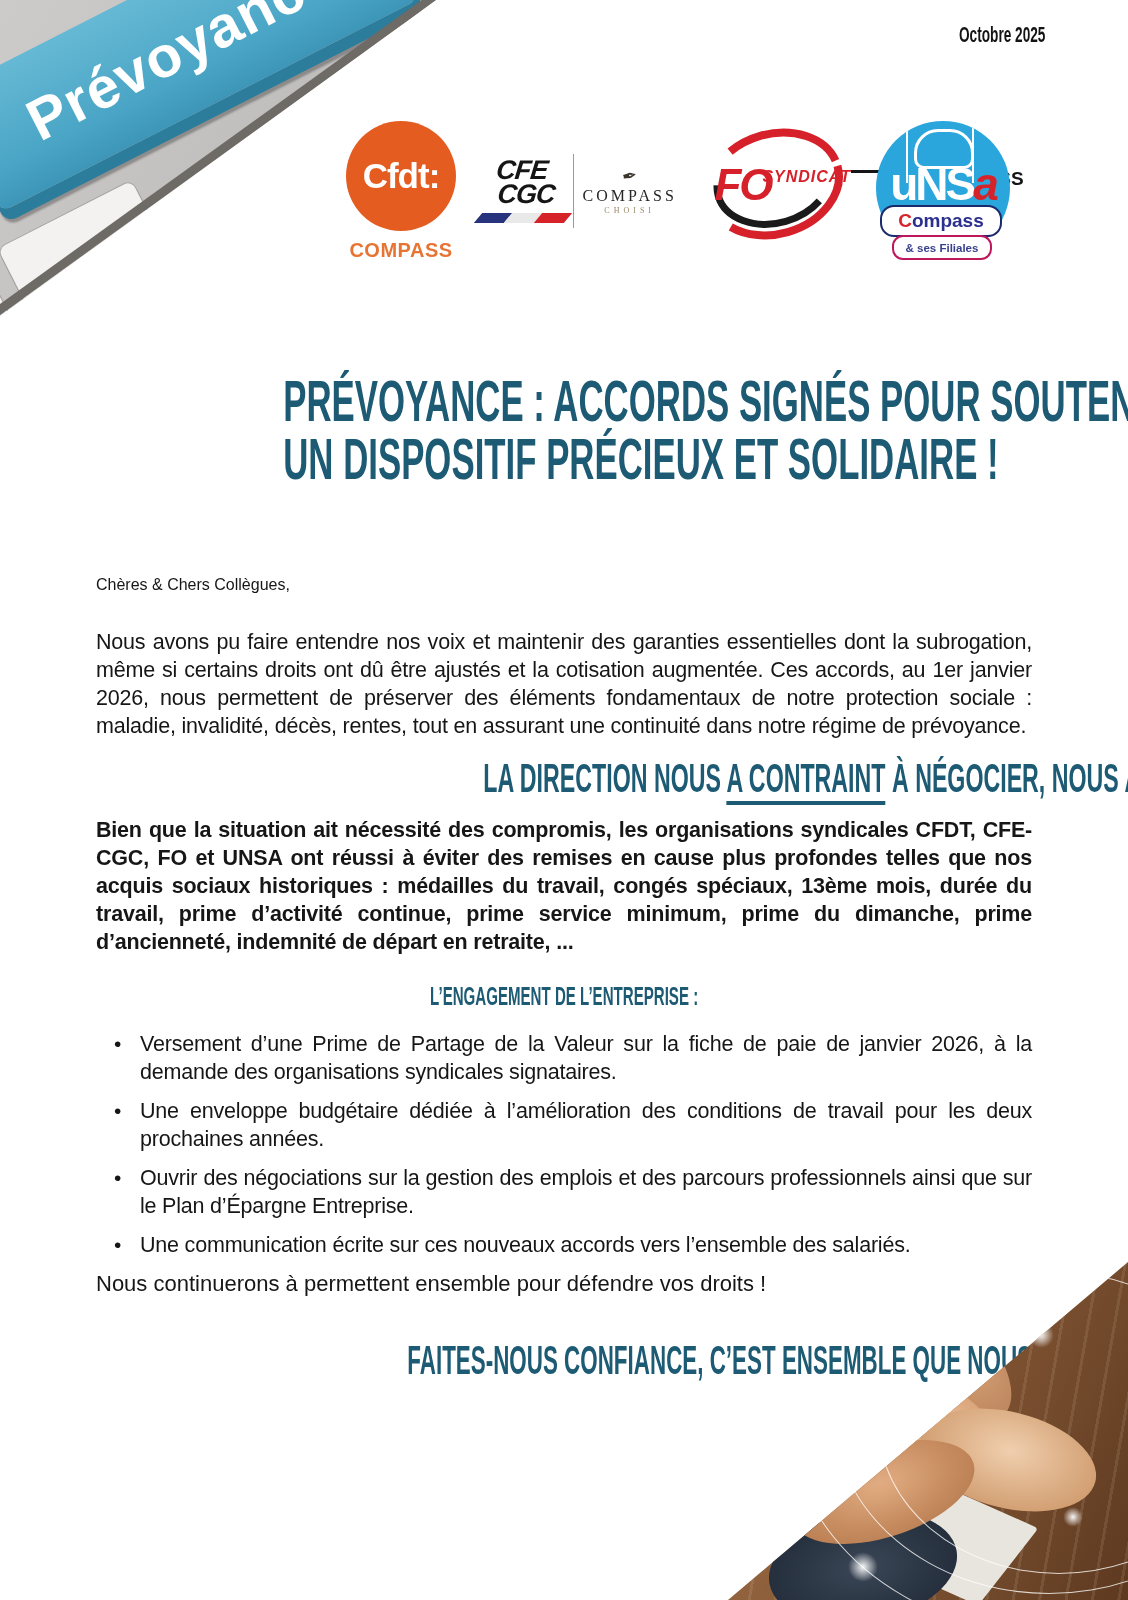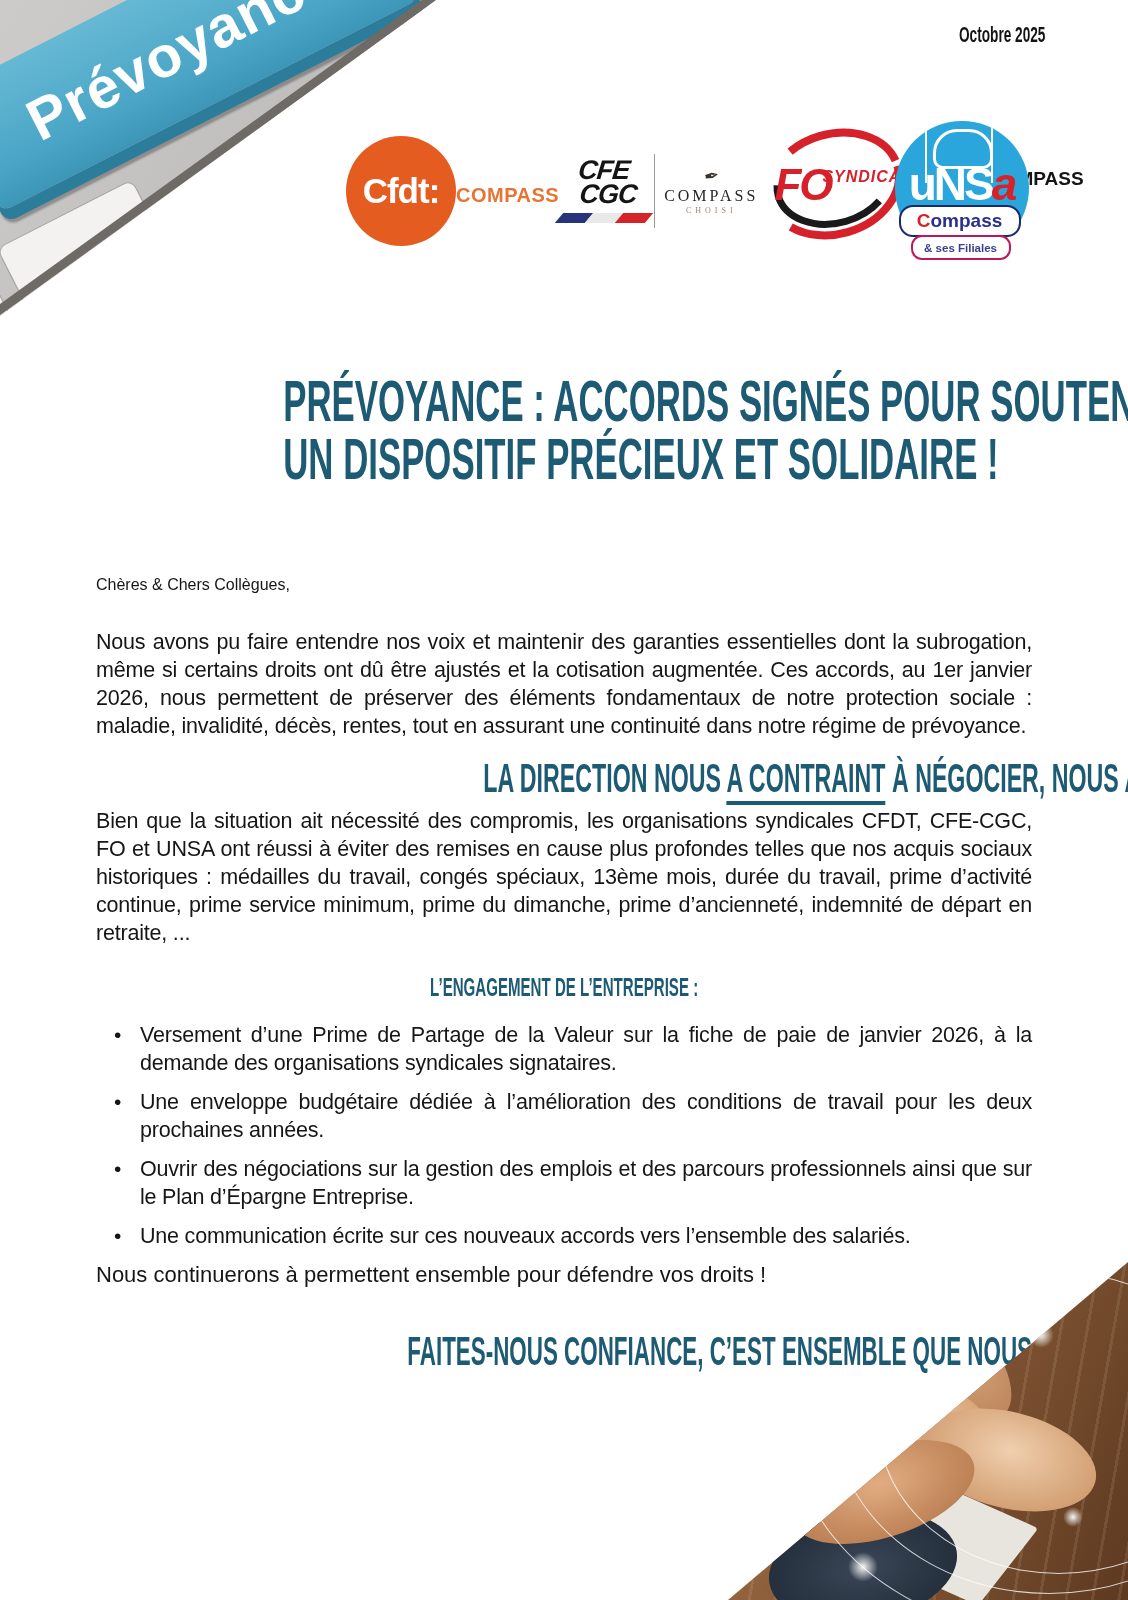--- a/index.html
+++ b/index.html
@@ -22,21 +22,21 @@
   .kb-edge{position:absolute;left:-4px;top:308px;width:560px;height:9px;background:#6e6a66;
            transform:rotate(-35.8deg);transform-origin:left center;}
 
   
   .date{position:absolute;top:22px;right:83px;font-weight:bold;font-size:22px;color:#141414;
         transform:scaleX(0.62);transform-origin:right center;white-space:nowrap;}
 
   
   .logos{position:absolute;top:112px;left:346px;width:668px;height:158px;
          display:flex;align-items:center;justify-content:space-between;}
-  .logo{display:flex;flex-direction:row;align-items:center;}
+  .logo{display:flex;flex-direction:column;align-items:center;}
   .cfdt-circle{width:110px;height:110px;border-radius:50%;background:#e45c20;
                display:flex;align-items:center;justify-content:center;}
   .cfdt-circle span{color:#fff;font-weight:bold;font-size:35px;letter-spacing:-1px;}
   .cfdt-sub{margin-top:8px;color:#e87434;font-weight:bold;font-size:20px;letter-spacing:.5px;}
 
   .cfecgc{flex-direction:row;align-items:center;gap:9px;}
   .cfecgc-left{display:flex;flex-direction:column;align-items:center;}
   .cfecgc-txt{font-weight:900;font-style:italic;font-size:27px;line-height:.88;color:#151515;
               transform:skewX(-6deg);letter-spacing:-1px;text-align:center;}
   .tricolor{margin-top:6px;width:86px;height:10px;position:relative;transform:skewX(-40deg);}
@@ -82,21 +82,21 @@
   .cond-line{display:block;transform:scaleX(0.60);white-space:nowrap;transform-origin:center;}
   h1{margin:0;font-size:58px;line-height:1.0;letter-spacing:0px;}
   .h2{margin:16px 0 0 0;text-align:center;font-weight:bold;font-size:40px;line-height:1.1;}
   .h34{margin:0;text-align:center;font-weight:bold;font-size:26px;line-height:1.15;}
   .h5{margin:40px 190px 0 0;text-align:center;font-weight:bold;font-size:40px;line-height:1.15;}
   .cond-inline{display:inline-block;transform:scaleX(0.58);white-space:nowrap;transform-origin:center;}
   .u{border-bottom:4px solid #1d5a74;padding-bottom:1px;}
 
   .salutation{margin:88px 0 0 0;font-size:16px;}
   .para{margin:34px 0 0 0;font-size:21.5px;line-height:28px;text-align:justify;letter-spacing:-0.2px;}
-  .para2{margin-top:7px;}
+  .para2{margin-top:16px;font-weight:bold;}
   .mt-h3{margin-top:26px;}
   .mt-h4{margin-top:20px;}
   ul.bullets{list-style:none;margin:18px 0 0 0;padding:0 0 0 18px;}
   ul.bullets li{display:flex;margin-bottom:11px;font-size:21.5px;line-height:28px;letter-spacing:-0.2px;}
   ul.bullets li:last-child{margin-bottom:0;}
   .dot{width:26px;flex:0 0 26px;font-size:21px;}
   .li-text{flex:1;text-align:justify;}
   .closing{margin:12px 0 0 0;font-size:22px;}
 
   

